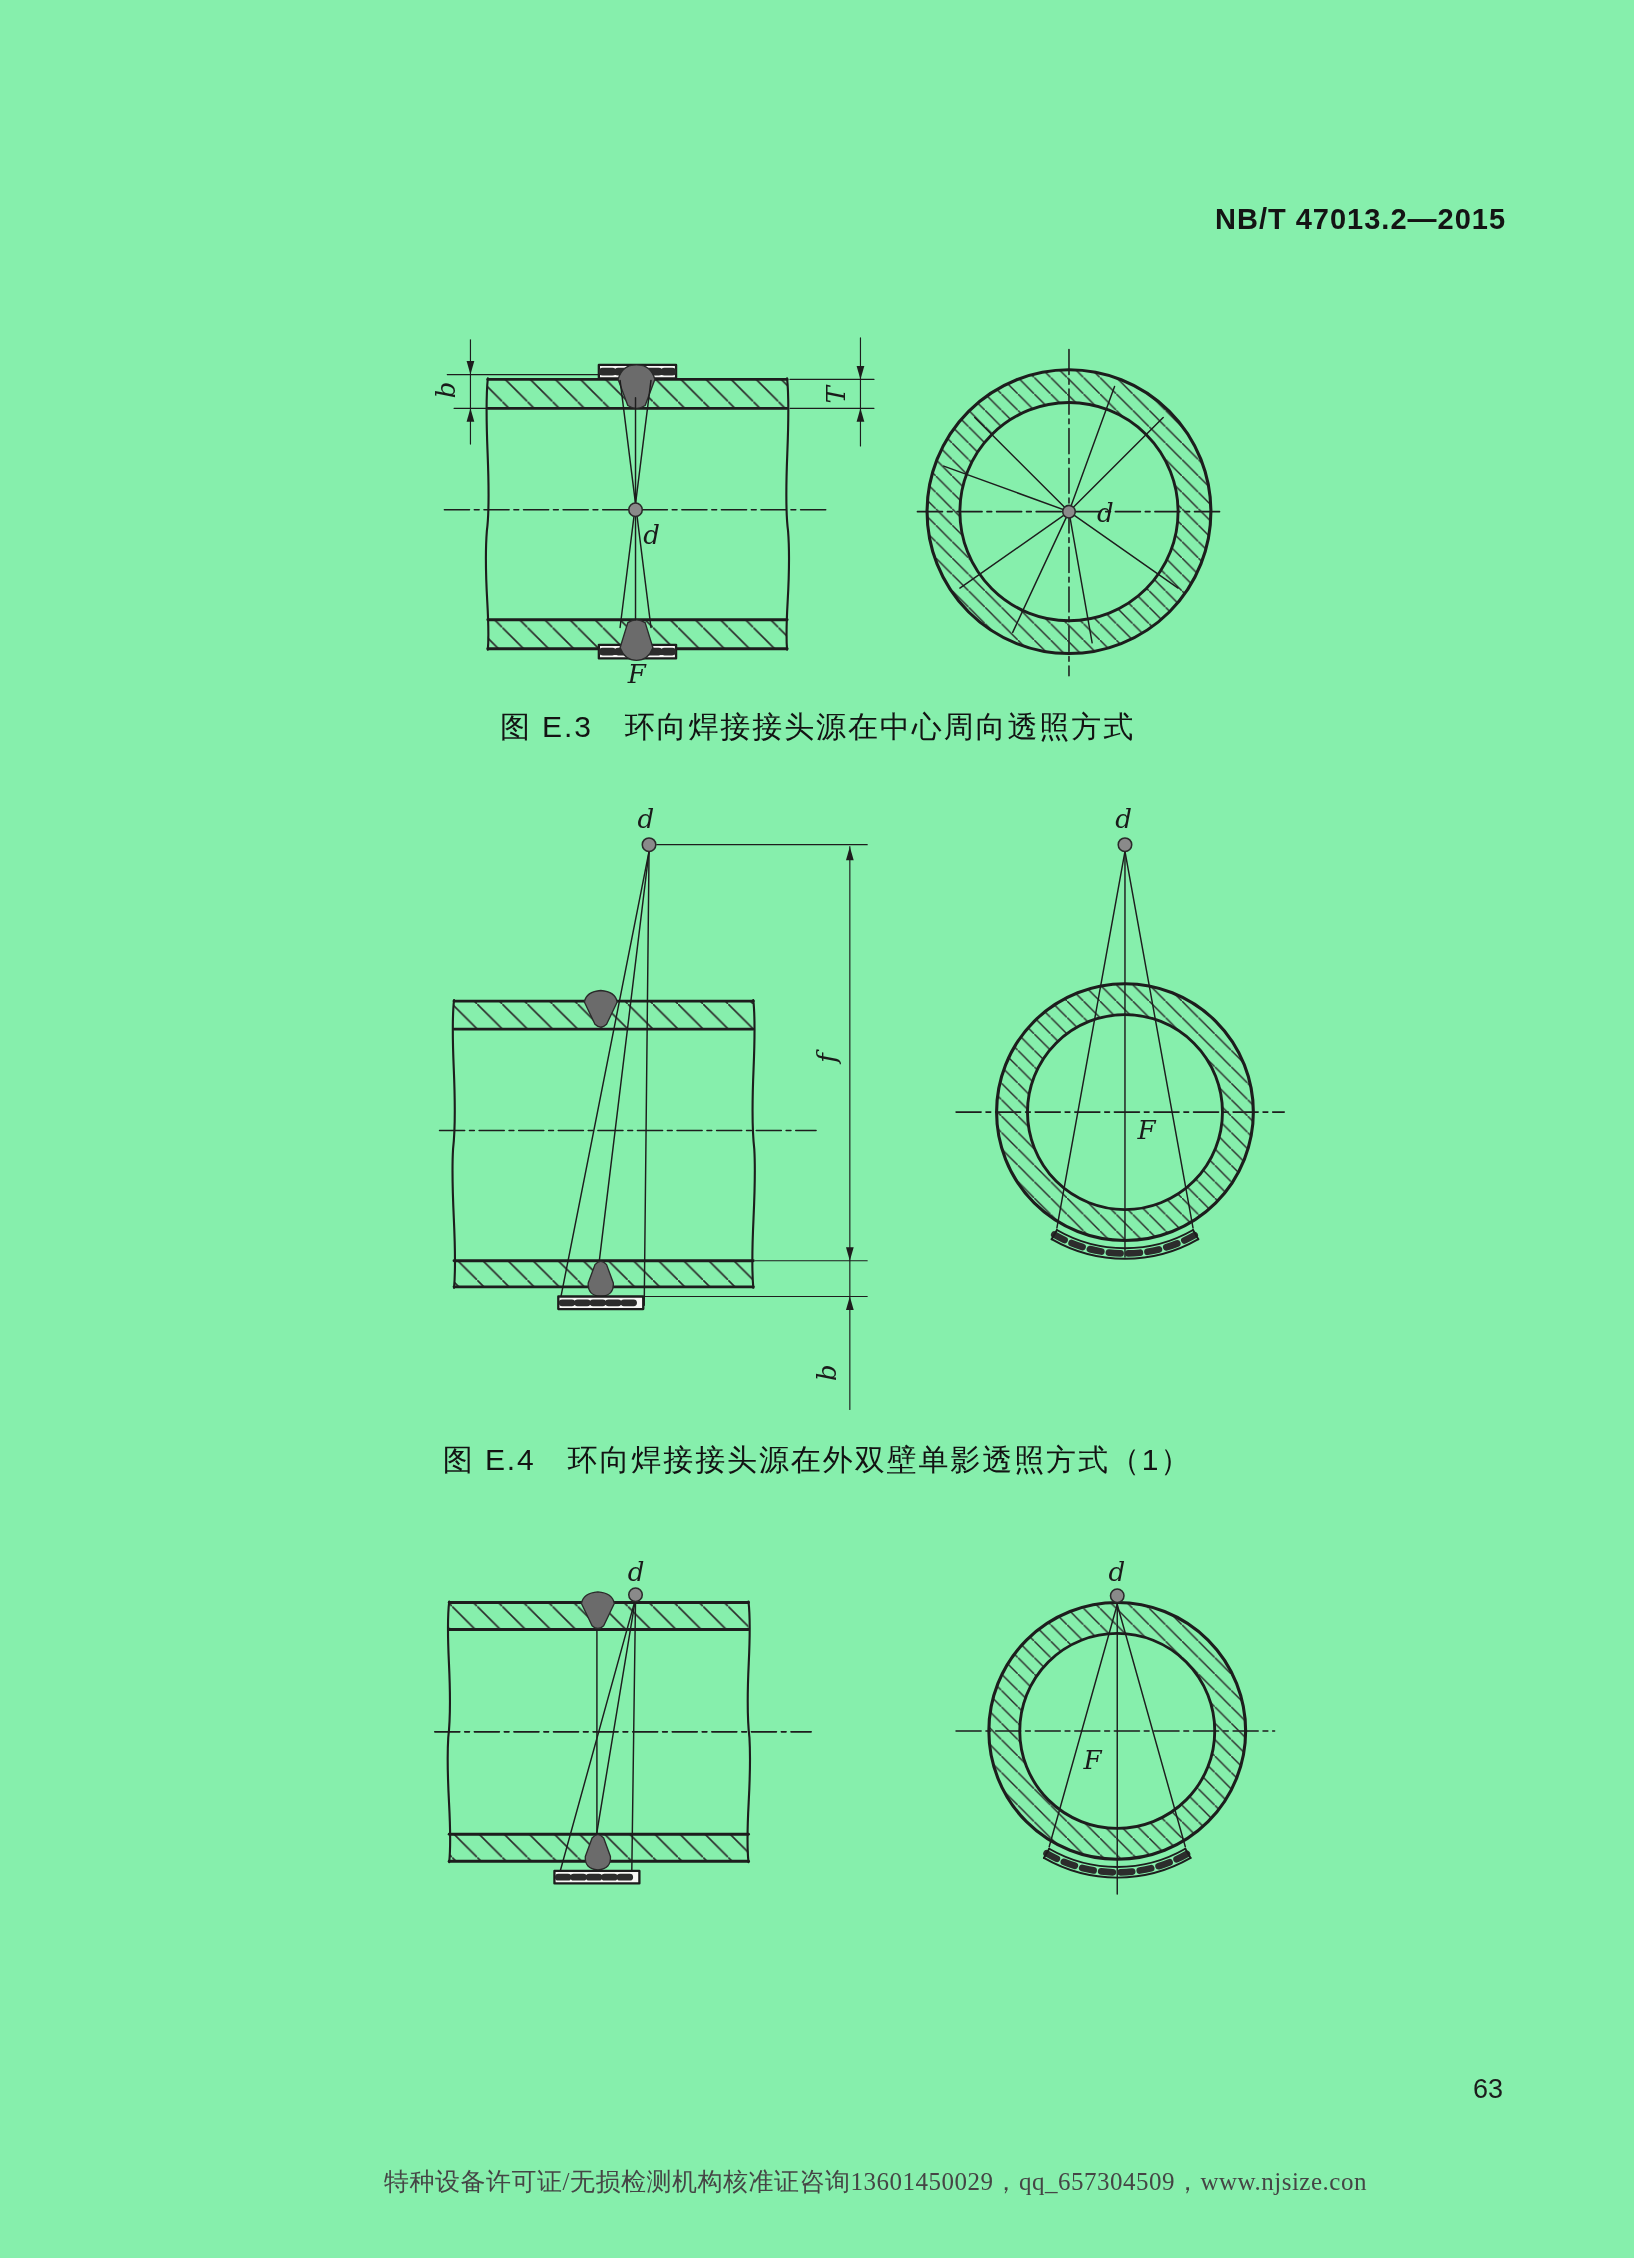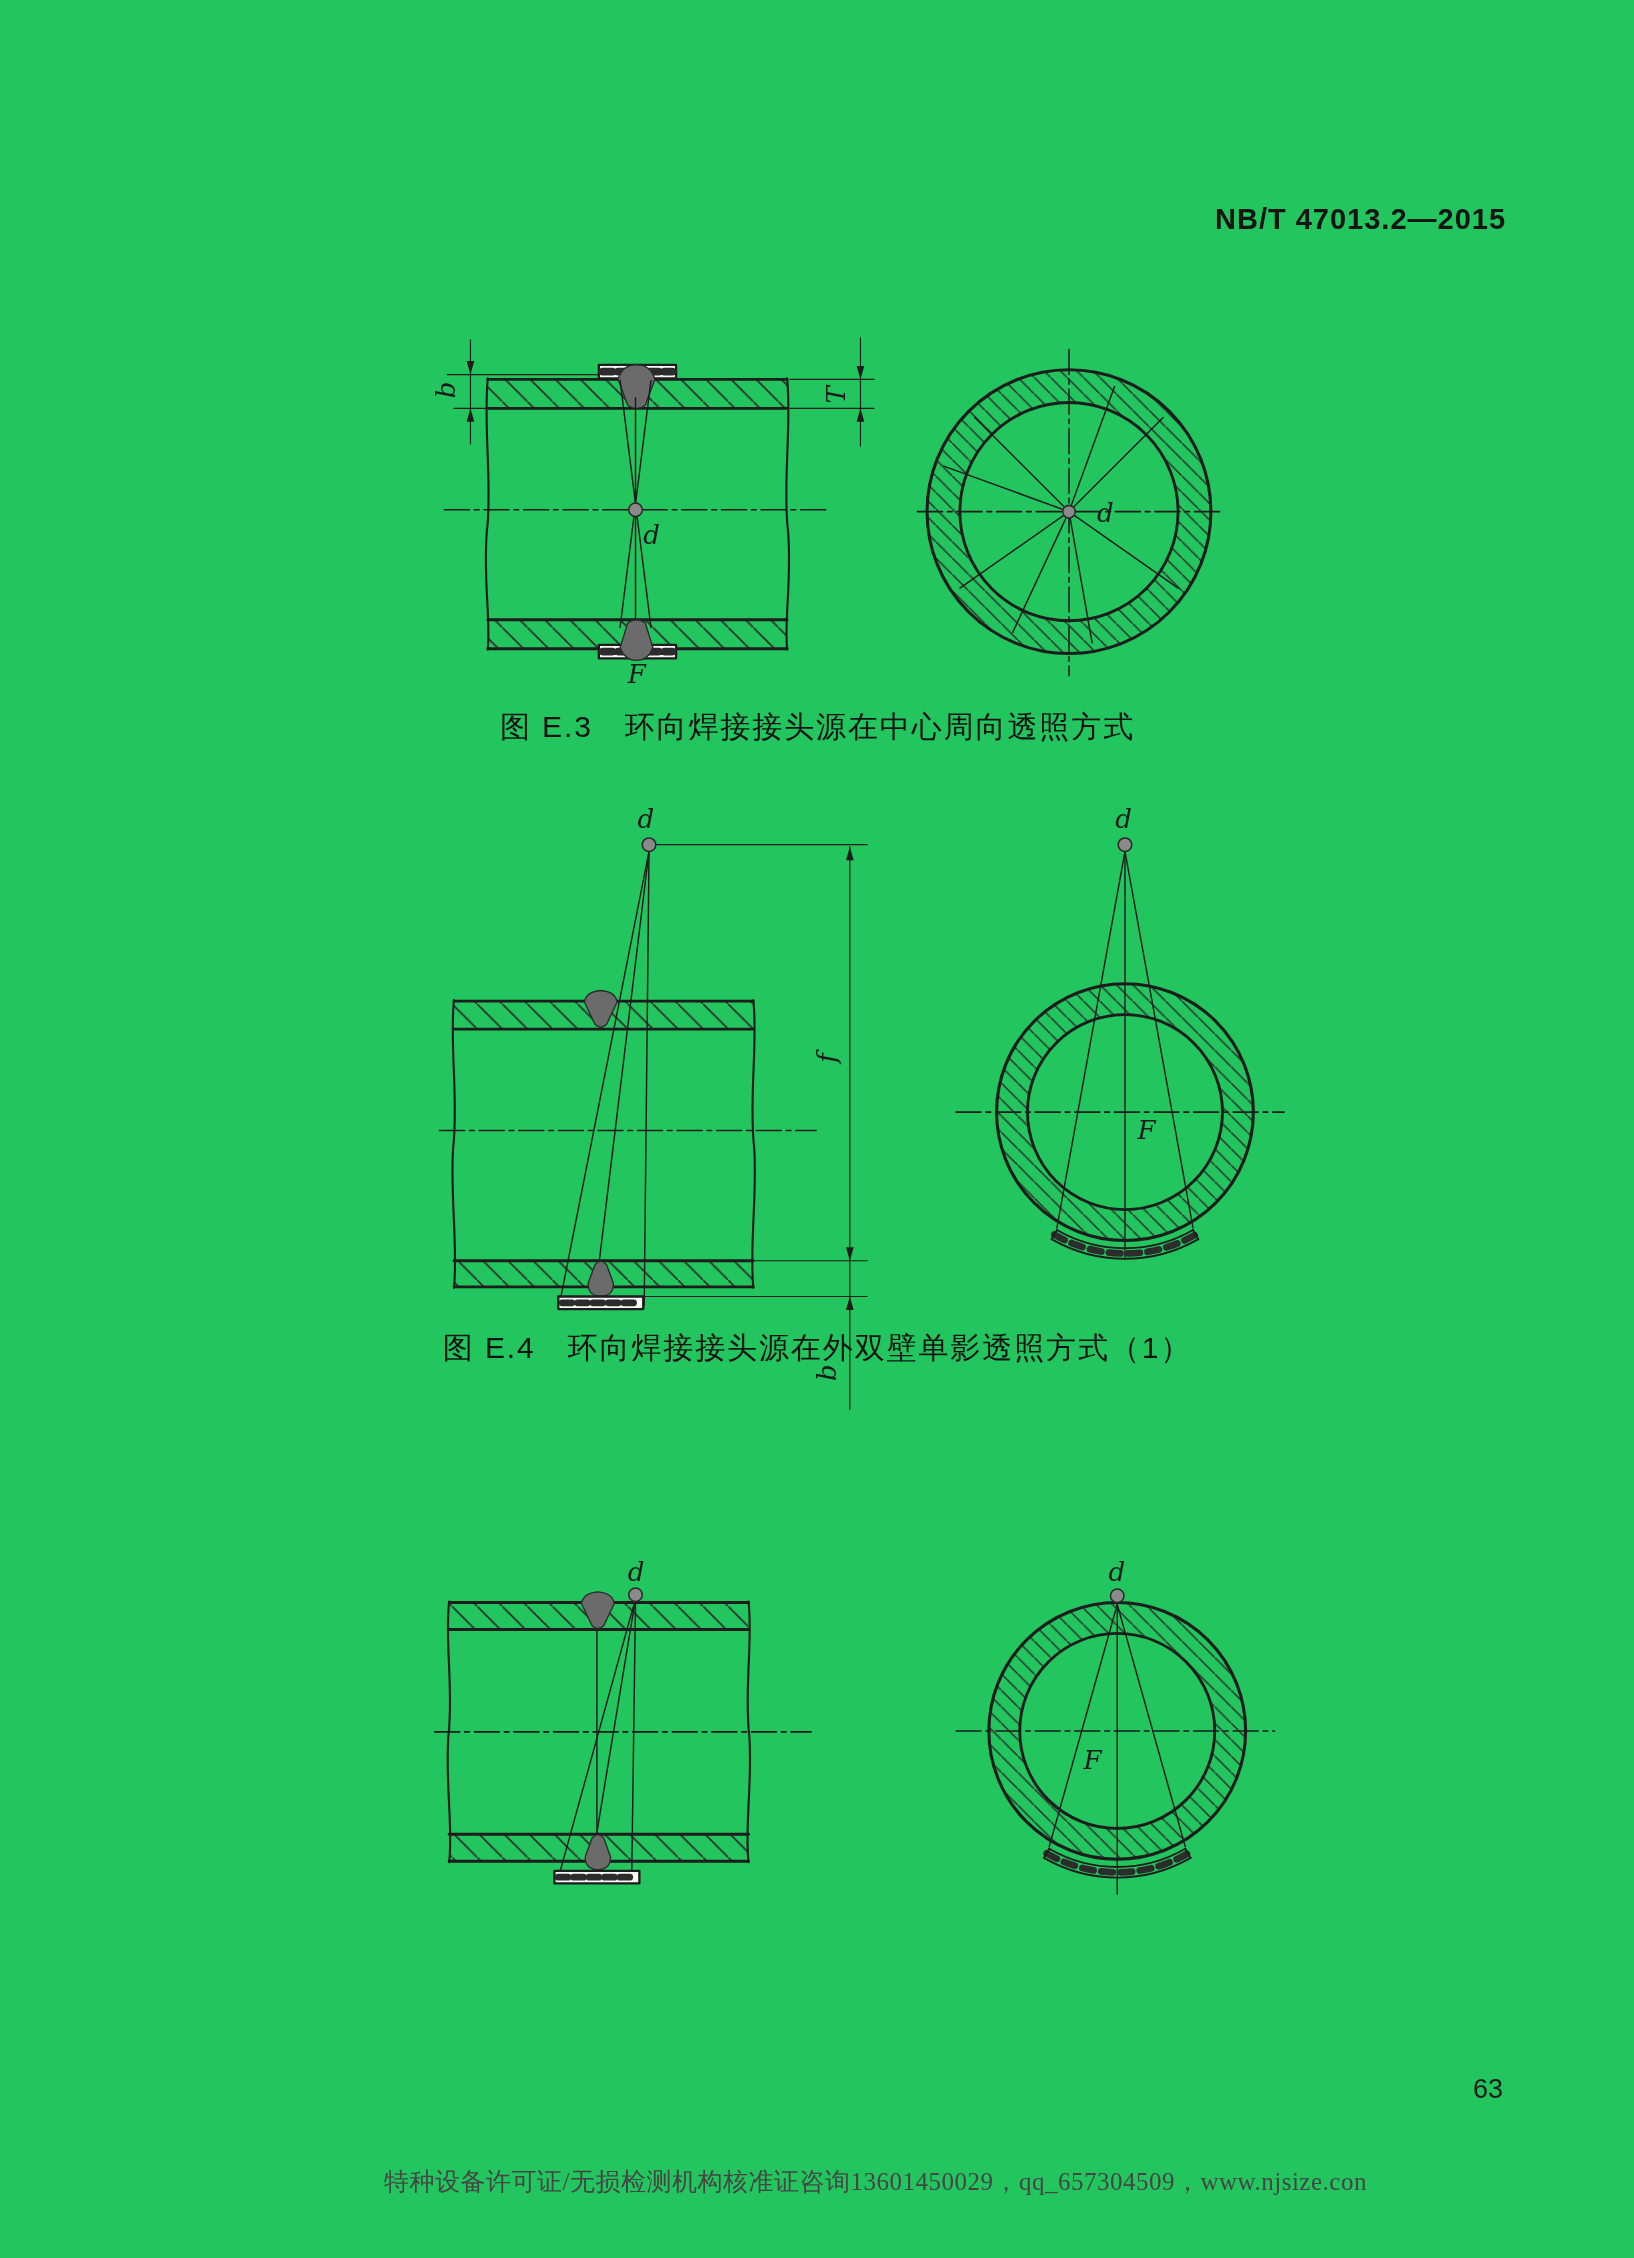--- a/index.html
+++ b/index.html
@@ -1,30 +1,30 @@
 <!DOCTYPE html>
 <html><head>
 <meta charset="utf-8">
 <style>
   html,body{margin:0;padding:0;background:#e8e8e8;}
   #page{
-    position:relative;width:1635px;height:2258px;background:#22c55e;
+    position:relative;width:1635px;height:2258px;background:#86efac;
     font-family:"Liberation Sans",sans-serif;color:#1d1d1d;overflow:hidden;
   }
   #diagram-canvas{position:absolute;left:0;top:0;}
   .hdr{
     position:absolute;left:1215px;top:203px;font-size:29px;font-weight:bold;
     letter-spacing:1px;color:#141414;
   }
   .cap{
     position:absolute;left:29px;right:29px;text-align:center;
     font-size:30px;font-weight:normal;color:#131313;letter-spacing:1.9px;
   }
   .cap-e3{top:707px;}
-  .cap-e4{top:1328px;}
+  .cap-e4{top:1440px;}
   .cap-e5{top:1933px;}
   .pagenum{position:absolute;left:1473px;top:2074px;font-size:27px;color:#1c1c1c;}
   .footer{
     position:absolute;left:384px;top:2157px;width:966px;
     font-family:"Liberation Serif",serif;font-size:25px;color:#454545;
     letter-spacing:0.5px;white-space:nowrap;margin-top:8px;
   }
   svg text{font-family:"DejaVu Serif",serif;font-style:italic;font-size:27px;fill:#1a1a1a;}
 </style>
 </head>

